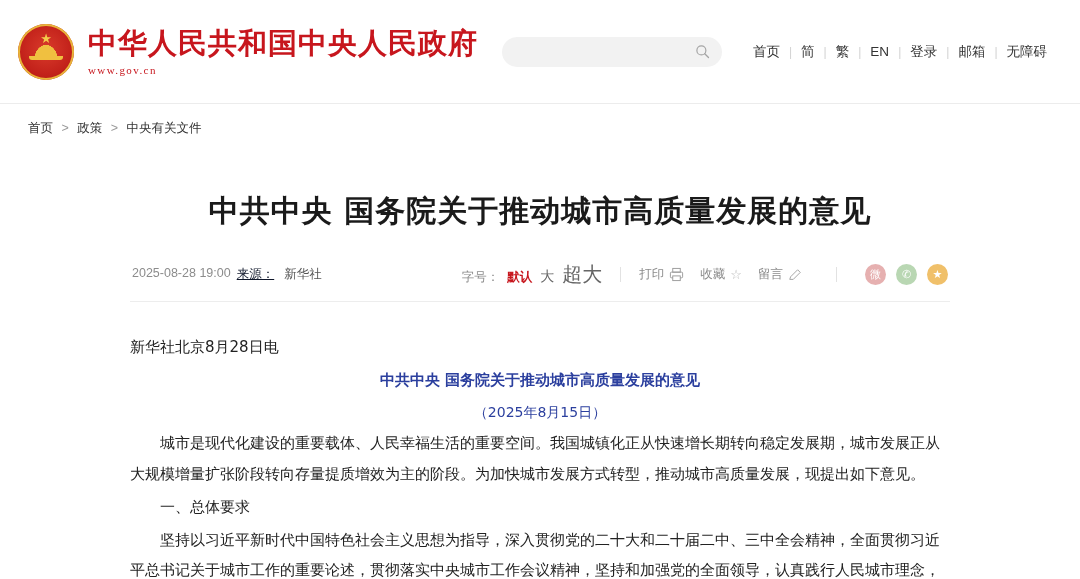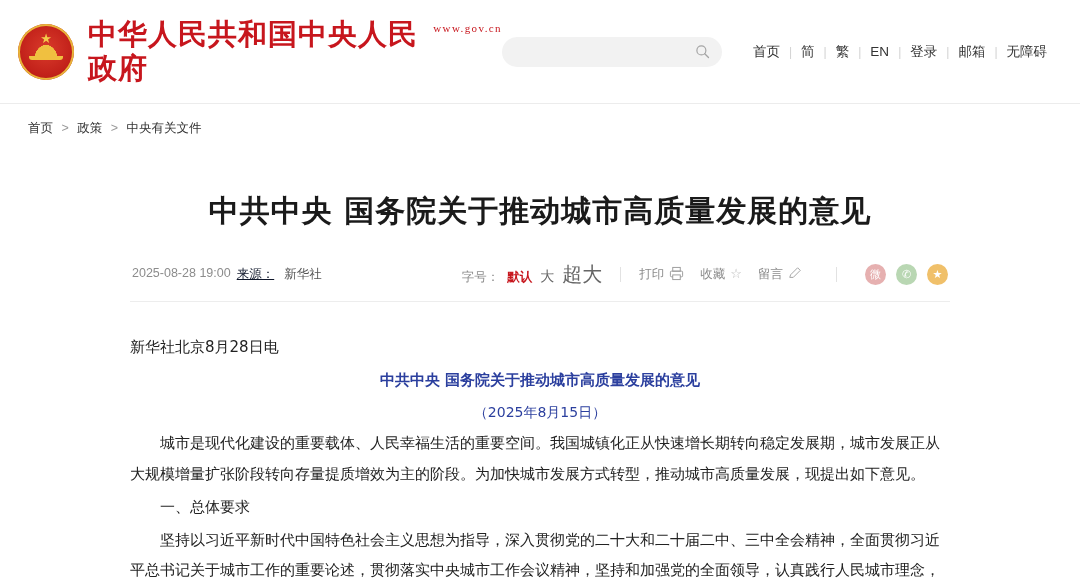--- a/index.html
+++ b/index.html
@@ -55,21 +55,21 @@
   .emblem::after {
     content: "★";
     position: absolute;
     left: 50%;
     top: 26%;
     transform: translate(-50%, -50%);
     color: #f3cb4b;
     font-size: 13px;
     line-height: 1;
   }
-  .brand-text { display: flex; justify-content: space-between; }
+  .brand-text { display: flex; flex-direction: column; justify-content: space-between; }
   .brand-title {
     color: #c7161d;
     font-size: 29px;
     font-weight: bold;
     letter-spacing: 1px;
     line-height: 1.15;
     font-family: "DejaVu Sans", "Liberation Sans", sans-serif;
   }
   .brand-url {
     color: #c7161d;
@@ -183,20 +183,21 @@
   .fs-big { color: #666; font-size: 14px; }
   .fs-huge { color: #666; font-size: 20px; }
   .vline {
     width: 1px;
     height: 15px;
     background: #e2e2e2;
     margin: 0 18px;
   }
   .tool-item {
     display: flex;
+    align-items: center;
     gap: 5px;
     color: #8c8c8c;
     margin-right: 16px;
   }
   .tool-item svg { display: block; }
   .meta-right {
     display: flex;
     align-items: center;
     gap: 10px;
     margin-left: 10px;

